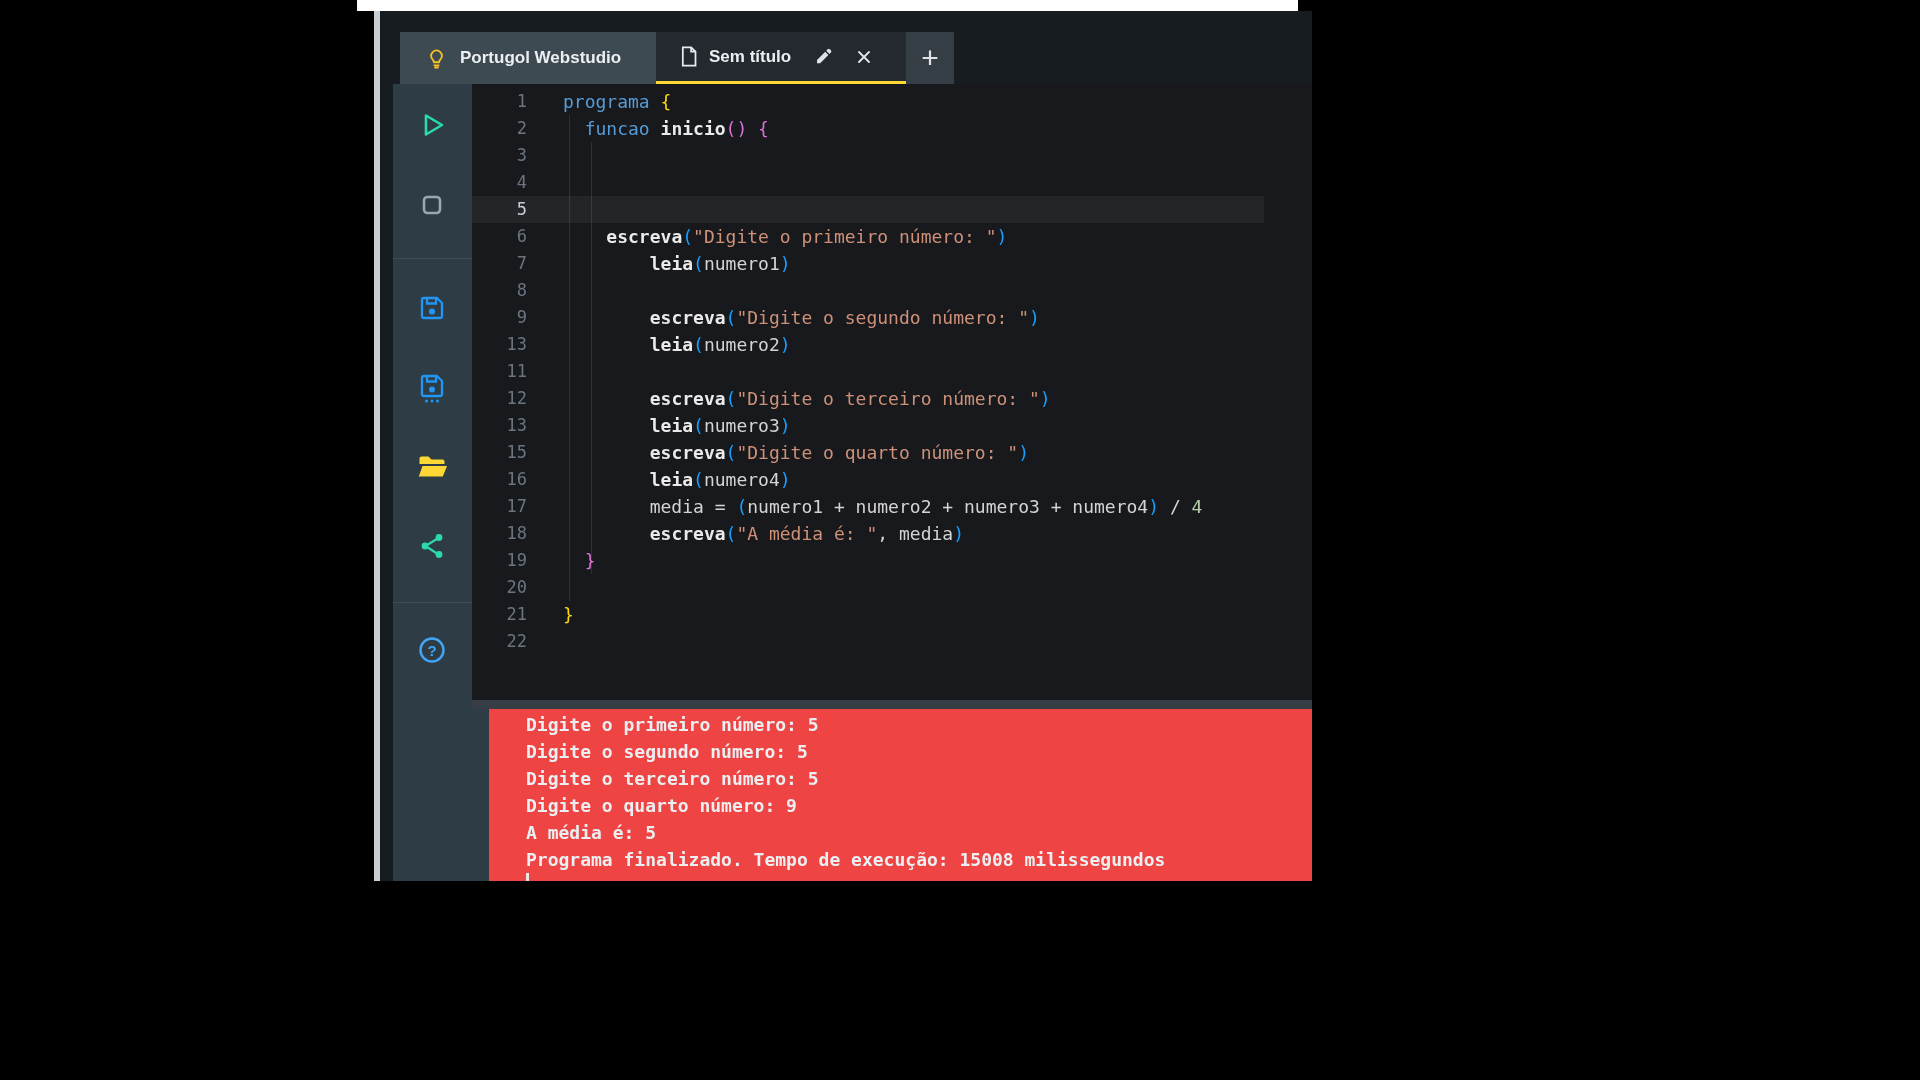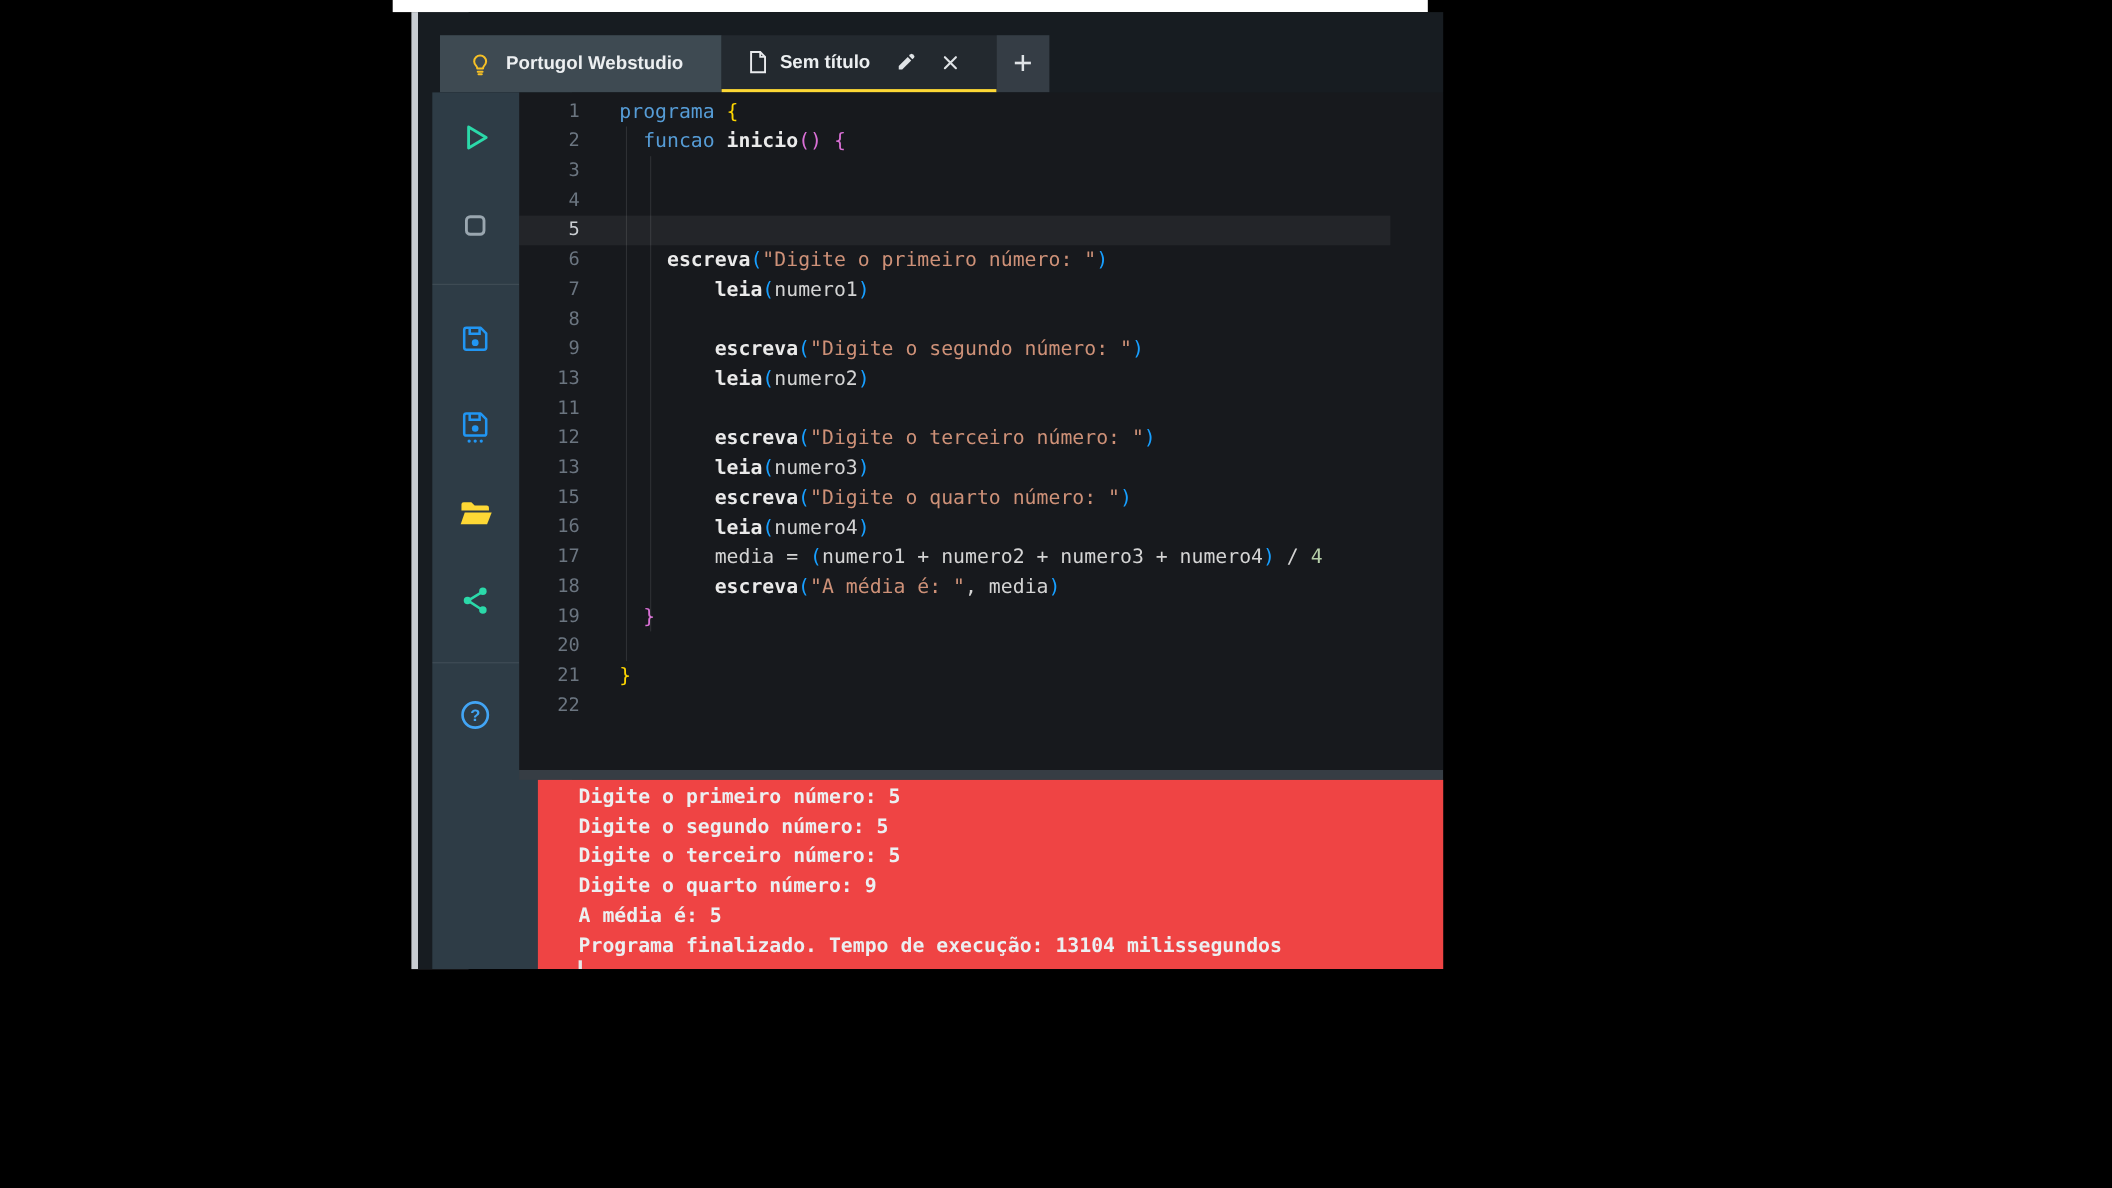--- a/index.html
+++ b/index.html
@@ -190,18 +190,18 @@
 
   <div class="abs" id="splitter"></div>
 
   <div class="abs" id="console">
     <div id="console-lines">
         <div class="con-line">Digite o primeiro número: 5</div>
         <div class="con-line">Digite o segundo número: 5</div>
         <div class="con-line">Digite o terceiro número: 5</div>
         <div class="con-line">Digite o quarto número: 9</div>
         <div class="con-line">A média é: 5</div>
-        <div class="con-line">Programa finalizado. Tempo de execução: 13104 milissegundos</div>
+        <div class="con-line">Programa finalizado. Tempo de execução: 15008 milissegundos</div>
       </div>
     <div id="console-caret"></div>
   </div>
 
 </div>
 
 </body></html>

